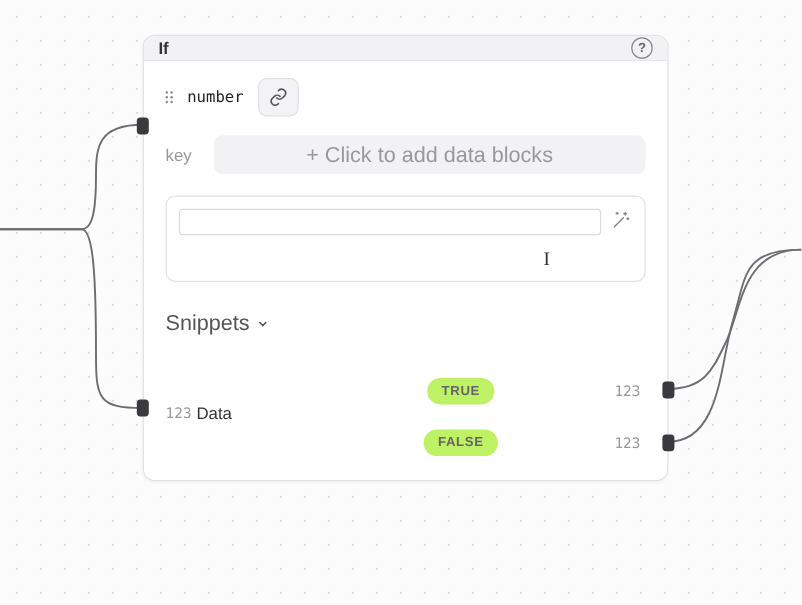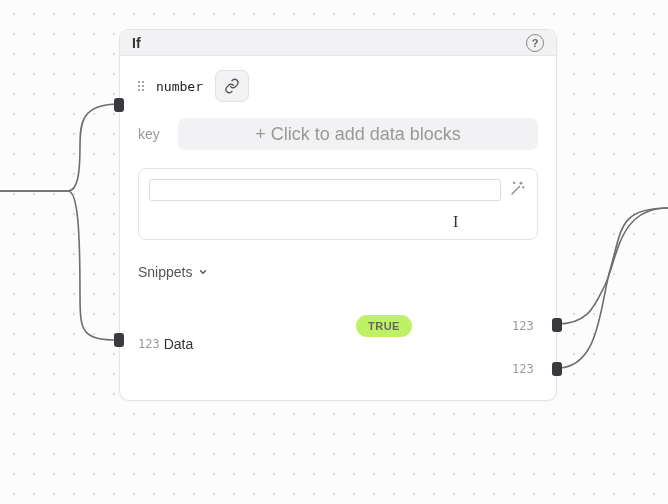--- a/index.html
+++ b/index.html
@@ -89,21 +89,21 @@
     position: absolute; right: 10px; top: 10px;
     width: 18px; height: 18px; color: #888;
     cursor: pointer;
   }
   .text-cursor {
     position: absolute; left: 314px; top: 44px;
     font-size: 16px; color: #333; font-family: serif;
   }
   .snippets-btn {
     display: inline-flex; align-items: center; gap: 6px;
-    color: #555; font-size: 14px; cursor: pointer;
+    color: #555; font-size: 18px; cursor: pointer;
     margin-bottom: 30px;
     user-select: none;
   }
   .chev { width: 10px; height: 10px; }
   .outputs { position: relative; height: 72px; }
   .out-data {
     position: absolute; left: 0; top: 26px;
     display: flex; align-items: center; gap: 4px;
     font-size: 14px;
   }
@@ -220,20 +220,21 @@
 
       <div class="outputs">
         <div class="out-data">
           <span class="num-badge">123</span>
           <span>Data</span>
         </div>
 
         <div class="branch-pill" style="left:218px; top:5px;">TRUE</div>
         <span class="out-123" style="left:374px; top:9px;">123</span>
 
+        <div class="branch-pill" style="left:215px; top:48px;">FALSE</div>
         <span class="out-123" style="left:374px; top:52px;">123</span>
       </div>
 
     </div>
 
     <div class="port left" style="top:68px;"></div>
     <div class="port left" style="top:303px;"></div>
     <div class="port right" style="top:288px;"></div>
     <div class="port right" style="top:332px;"></div>
   </div>

